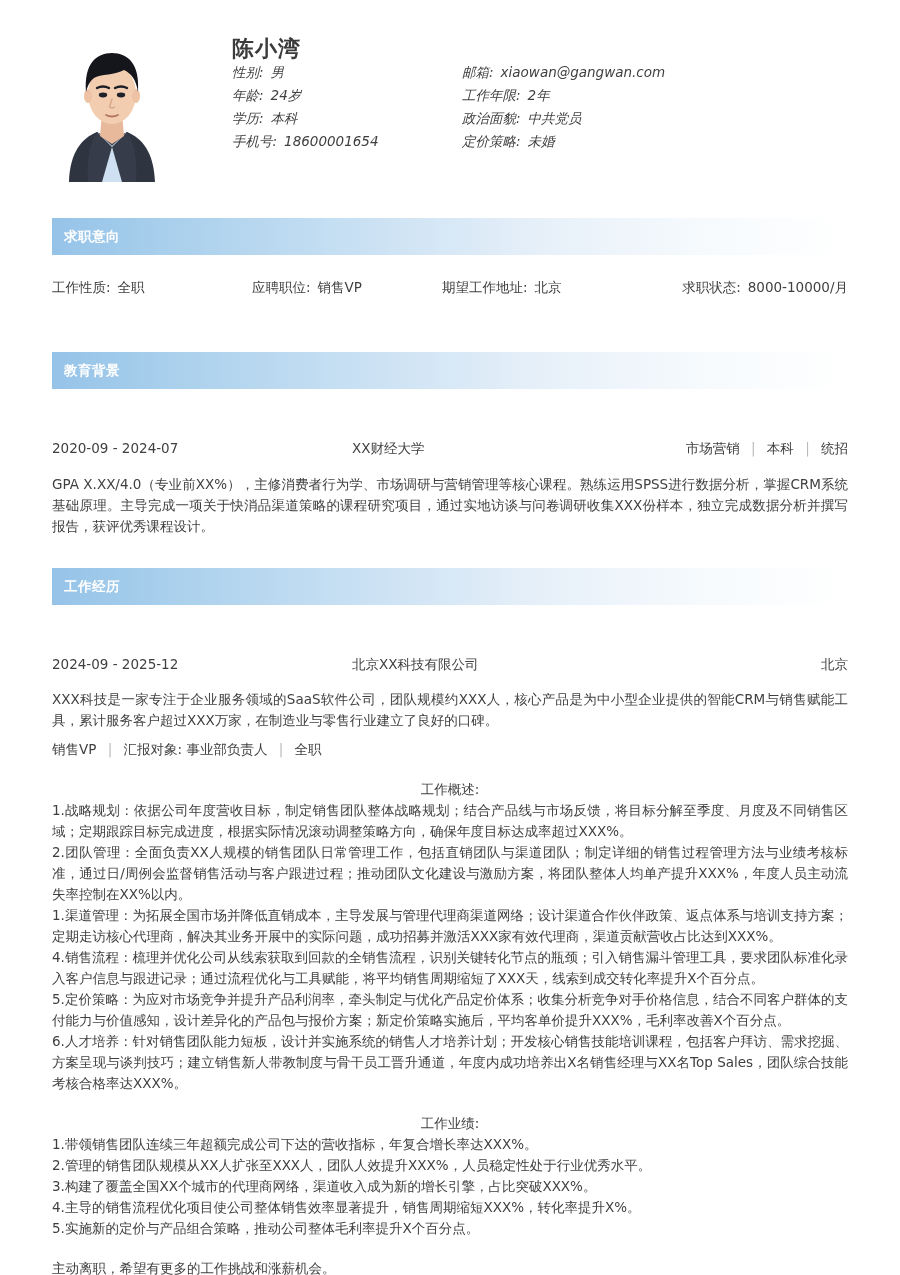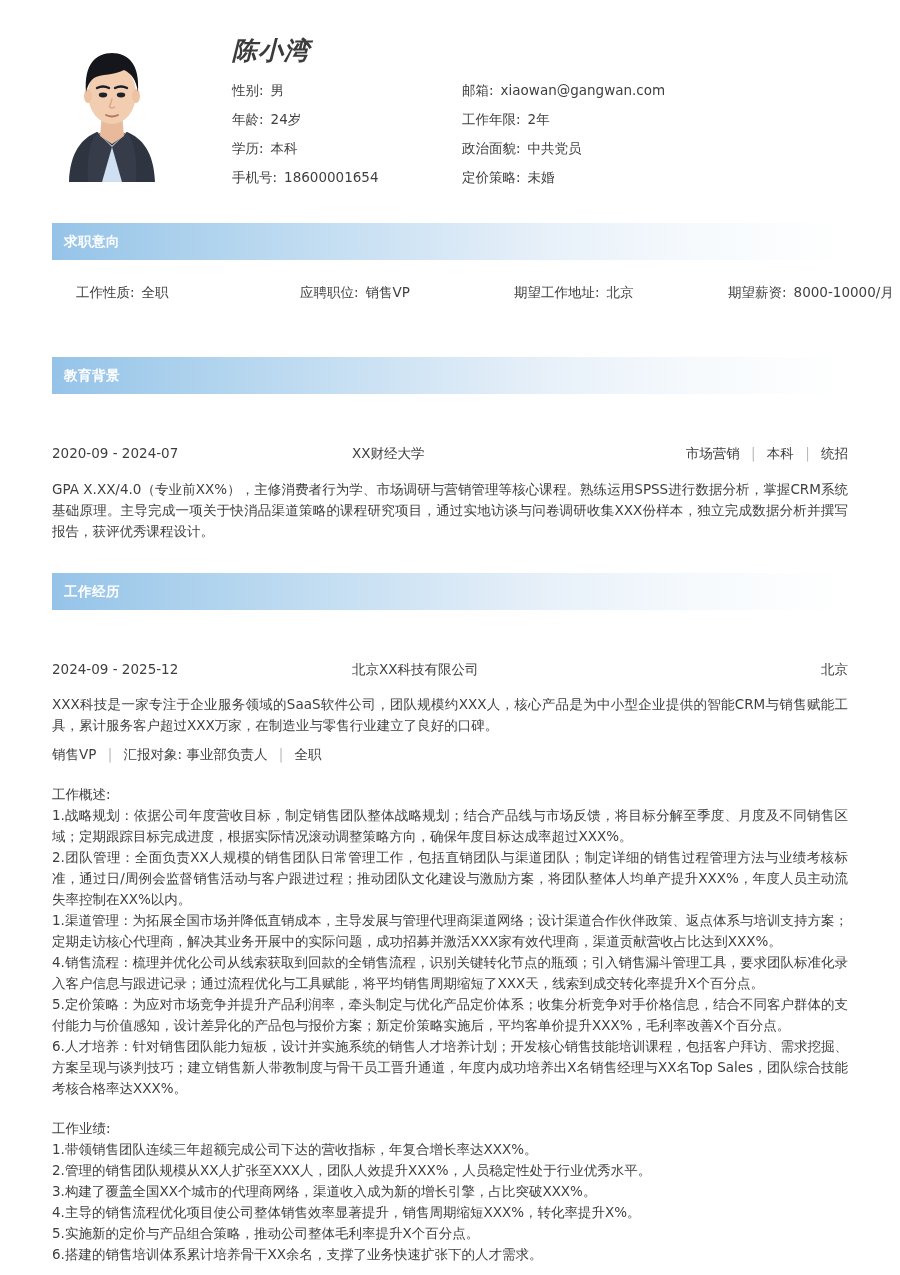--- a/index.html
+++ b/index.html
@@ -33,33 +33,32 @@
     position: relative;
   }
   .photo-svg { display: block; width: 120px; height: 148px; }
 
   .header-info {
     flex: 1;
     padding-left: 22px;
     padding-top: 2px;
   }
   .name {
-    font-size: 25px;
+    font-size: 22px;
     font-weight: 700;
     color: #3b3b3b;
     letter-spacing: 1px;
     margin-left: 38px;
-    margin-bottom: 14px;
     line-height: 1.2;
-    font-style: italic;
   }
   .info-grid {
     display: grid;
     grid-template-columns: 258px 1fr;
-    row-gap: 9px;
+    row-gap: 3px;
+    font-style: italic;
   }
   .info-cell {
     display: flex;
     font-size: 13.5px;
     color: #3f3f3f;
     line-height: 20px;
     white-space: nowrap;
   }
   .info-cell .lbl { color: #3f3f3f; }
   .info-cell .val { color: #3f3f3f; padding-left: 7px; }
@@ -88,21 +87,21 @@
   }
 
   
   .intent-row {
     display: flex;
     font-size: 13.5px;
     color: #3f3f3f;
     line-height: 20px;
     white-space: nowrap;
   }
-  .intent-row .item { display: flex; margin-left: 24px; }
+  .intent-row .item { display: flex; }
   .intent-row .item .val { padding-left: 7px; }
 
   
   .entry-head {
     display: flex;
     justify-content: space-between;
     align-items: baseline;
     font-size: 13.5px;
     color: #3f3f3f;
     line-height: 20px;
@@ -121,20 +120,21 @@
   }
   .meta-line {
     font-size: 13.5px;
     color: #3f3f3f;
     line-height: 21px;
   }
   .block-label {
     font-size: 13.5px;
     color: #3f3f3f;
     line-height: 21px;
+    text-align: center;
   }
   .list-line {
     font-size: 13.5px;
     color: #3f3f3f;
     line-height: 21px;
     text-align: justify;
   }
 </style>
 </head>
 <body>
@@ -237,21 +237,21 @@
       </div>
       <div class="item" style="flex:0 0 190px">
         <span class="lbl">应聘职位:</span>
         <span class="val">销售VP</span>
       </div>
       <div class="item" style="flex:0 0 190px">
         <span class="lbl">期望工作地址:</span>
         <span class="val">北京</span>
       </div>
       <div class="item" style="flex:1; justify-content:flex-end">
-        <span class="lbl">期望薪资:</span>
+        <span class="lbl">求职状态:</span>
         <span class="val">8000-10000/月</span>
       </div>
     </div>
     <div style="height:18px"></div>
   </div>
 
   <div style="height:37px"></div>
   <div class="section-bar">
     <span class="title">教育背景</span>
   </div>
@@ -305,21 +305,20 @@
     <div class="list-line">5.定价策略：为应对市场竞争并提升产品利润率，牵头制定与优化产品定价体系；收集分析竞争对手价格信息，结合不同客户群体的支付能力与价值感知，设计差异化的产品包与报价方案；新定价策略实施后，平均客单价提升XXX%，毛利率改善X个百分点。</div>
     <div class="list-line">6.人才培养：针对销售团队能力短板，设计并实施系统的销售人才培养计划；开发核心销售技能培训课程，包括客户拜访、需求挖掘、方案呈现与谈判技巧；建立销售新人带教制度与骨干员工晋升通道，年度内成功培养出X名销售经理与XX名Top Sales，团队综合技能考核合格率达XXX%。</div>
 
     <div style="height:19px"></div>
     <div class="block-label">工作业绩:</div>
     <div class="list-line">1.带领销售团队连续三年超额完成公司下达的营收指标，年复合增长率达XXX%。</div>
     <div class="list-line">2.管理的销售团队规模从XX人扩张至XXX人，团队人效提升XXX%，人员稳定性处于行业优秀水平。</div>
     <div class="list-line">3.构建了覆盖全国XX个城市的代理商网络，渠道收入成为新的增长引擎，占比突破XXX%。</div>
     <div class="list-line">4.主导的销售流程优化项目使公司整体销售效率显著提升，销售周期缩短XXX%，转化率提升X%。</div>
     <div class="list-line">5.实施新的定价与产品组合策略，推动公司整体毛利率提升X个百分点。</div>
-    <div class="list-line">6.搭建的销售培训体系累计培养骨干XX余名，支撑了业务快速扩张下的人才需求。</div>
 
     <div style="height:19px"></div>
     <div class="list-line">主动离职，希望有更多的工作挑战和涨薪机会。</div>
   </div>
 
   <div style="height:31px"></div>
   <div class="section-bar">
     
   </div>
 

